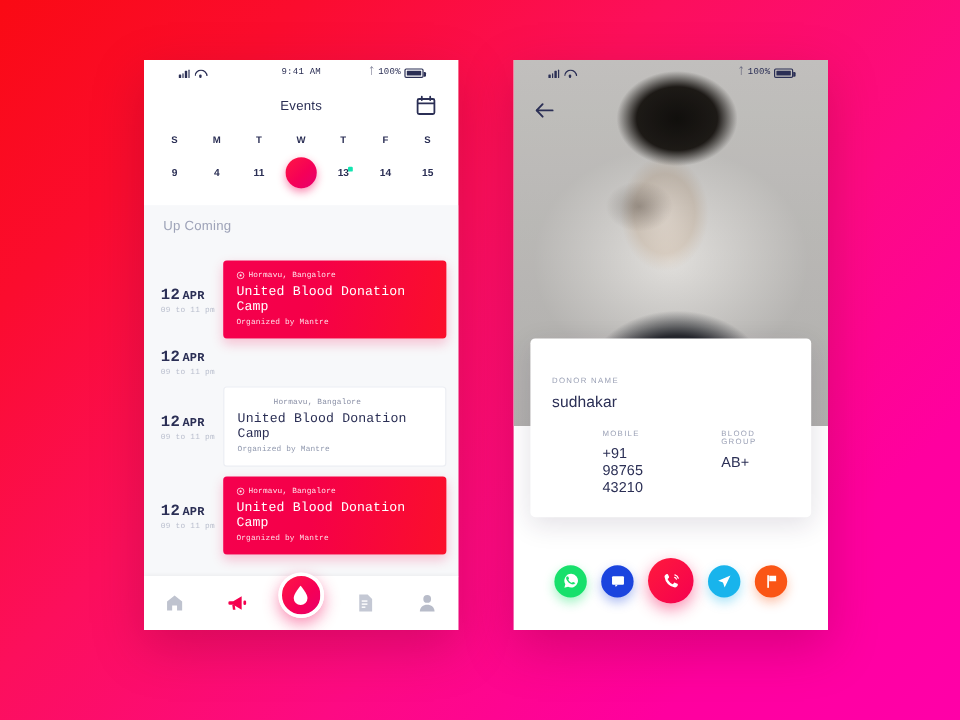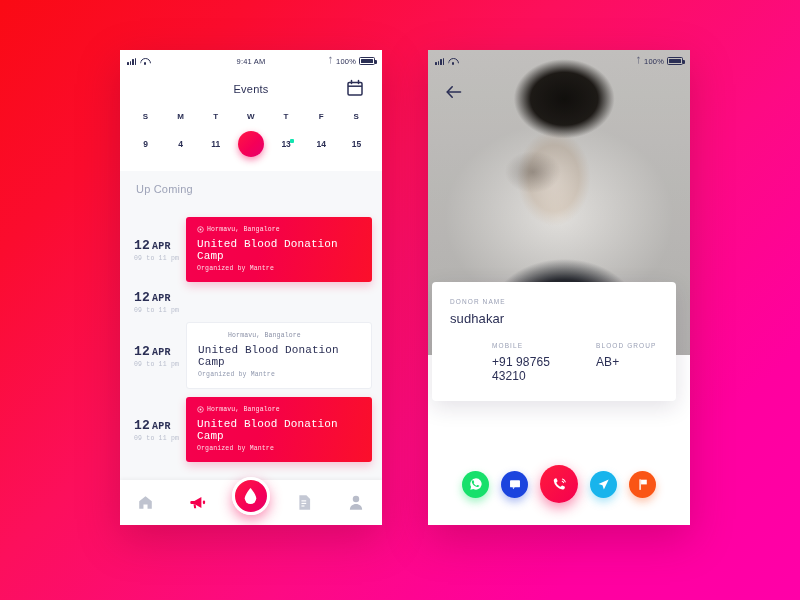--- a/index.html
+++ b/index.html
@@ -23,26 +23,27 @@
     overflow: hidden;
     box-shadow: 0 14px 40px rgba(120,0,40,0.28);
   }
   #phone-left  { left: 120px; }
   #phone-right { left: 428px; }
 
   
   .statusbar {
     height: 22px;
     display: flex; align-items: center;
-    padding: 0 7px;
+    padding: 0 29px;
     font-size: 7.5px;
     color: #2b2f55;
     letter-spacing: .2px;
     position: relative;
     z-index: 6;
+    font-family: Liberation Mono, monospace;
   }
   .sb-left { display: flex; align-items: flex-end; gap: 4px; }
   .bars { display: flex; align-items: flex-end; gap: 1px; height: 8px; }
   .bars i { display: block; width: 1.6px; background: #2b2f55; border-radius: .5px; }
   .bars i:nth-child(1){height:3px} .bars i:nth-child(2){height:4.5px}
   .bars i:nth-child(3){height:6px} .bars i:nth-child(4){height:7.5px}
   .wifi { width: 9px; height: 8px; position: relative; }
   .wifi::before {
     content:""; position:absolute; left:0; top:1px; width:9px; height:9px;
     border: 1.5px solid #2b2f55; border-radius: 50%;
@@ -165,22 +166,22 @@
     position:absolute; inset:0;
     background:
       radial-gradient(ellipse 40px 30px at 40% 40%, rgba(60,50,42,.35), rgba(60,50,42,0) 70%),
       radial-gradient(ellipse 120px 100px at 50% 55%, rgba(0,0,0,0), rgba(0,0,0,.18) 95%);
   }
   .back-arrow {
     position:absolute; top:32px; left:16px; z-index:7;
     width:20px; height:20px;
   }
   .donor-card {
-    position:absolute; left:4px; right:14px; top:232px;
-    background:#fff; border-radius:4px; padding: 16px 18px 18px;
+    position:absolute; left:14px; right:14px; top:232px;
+    background:#fff; border-radius:4px; padding: 32px 18px 18px;
     box-shadow: 0 6px 22px rgba(40,20,60,.13);
     z-index: 5;
   }
   .fld-label {
     font-size:6.5px; color:#9AA0B5; letter-spacing:1.1px; font-weight:400;
   }
   .fld-value { font-size:13px; color:#2b2f55; margin-top:6px; letter-spacing:.1px; }
   .fld-value.sm { font-size:12px; }
   .card-row { display:flex; margin-top:16px; }
   .card-col { flex:1;margin-left:42px; }

